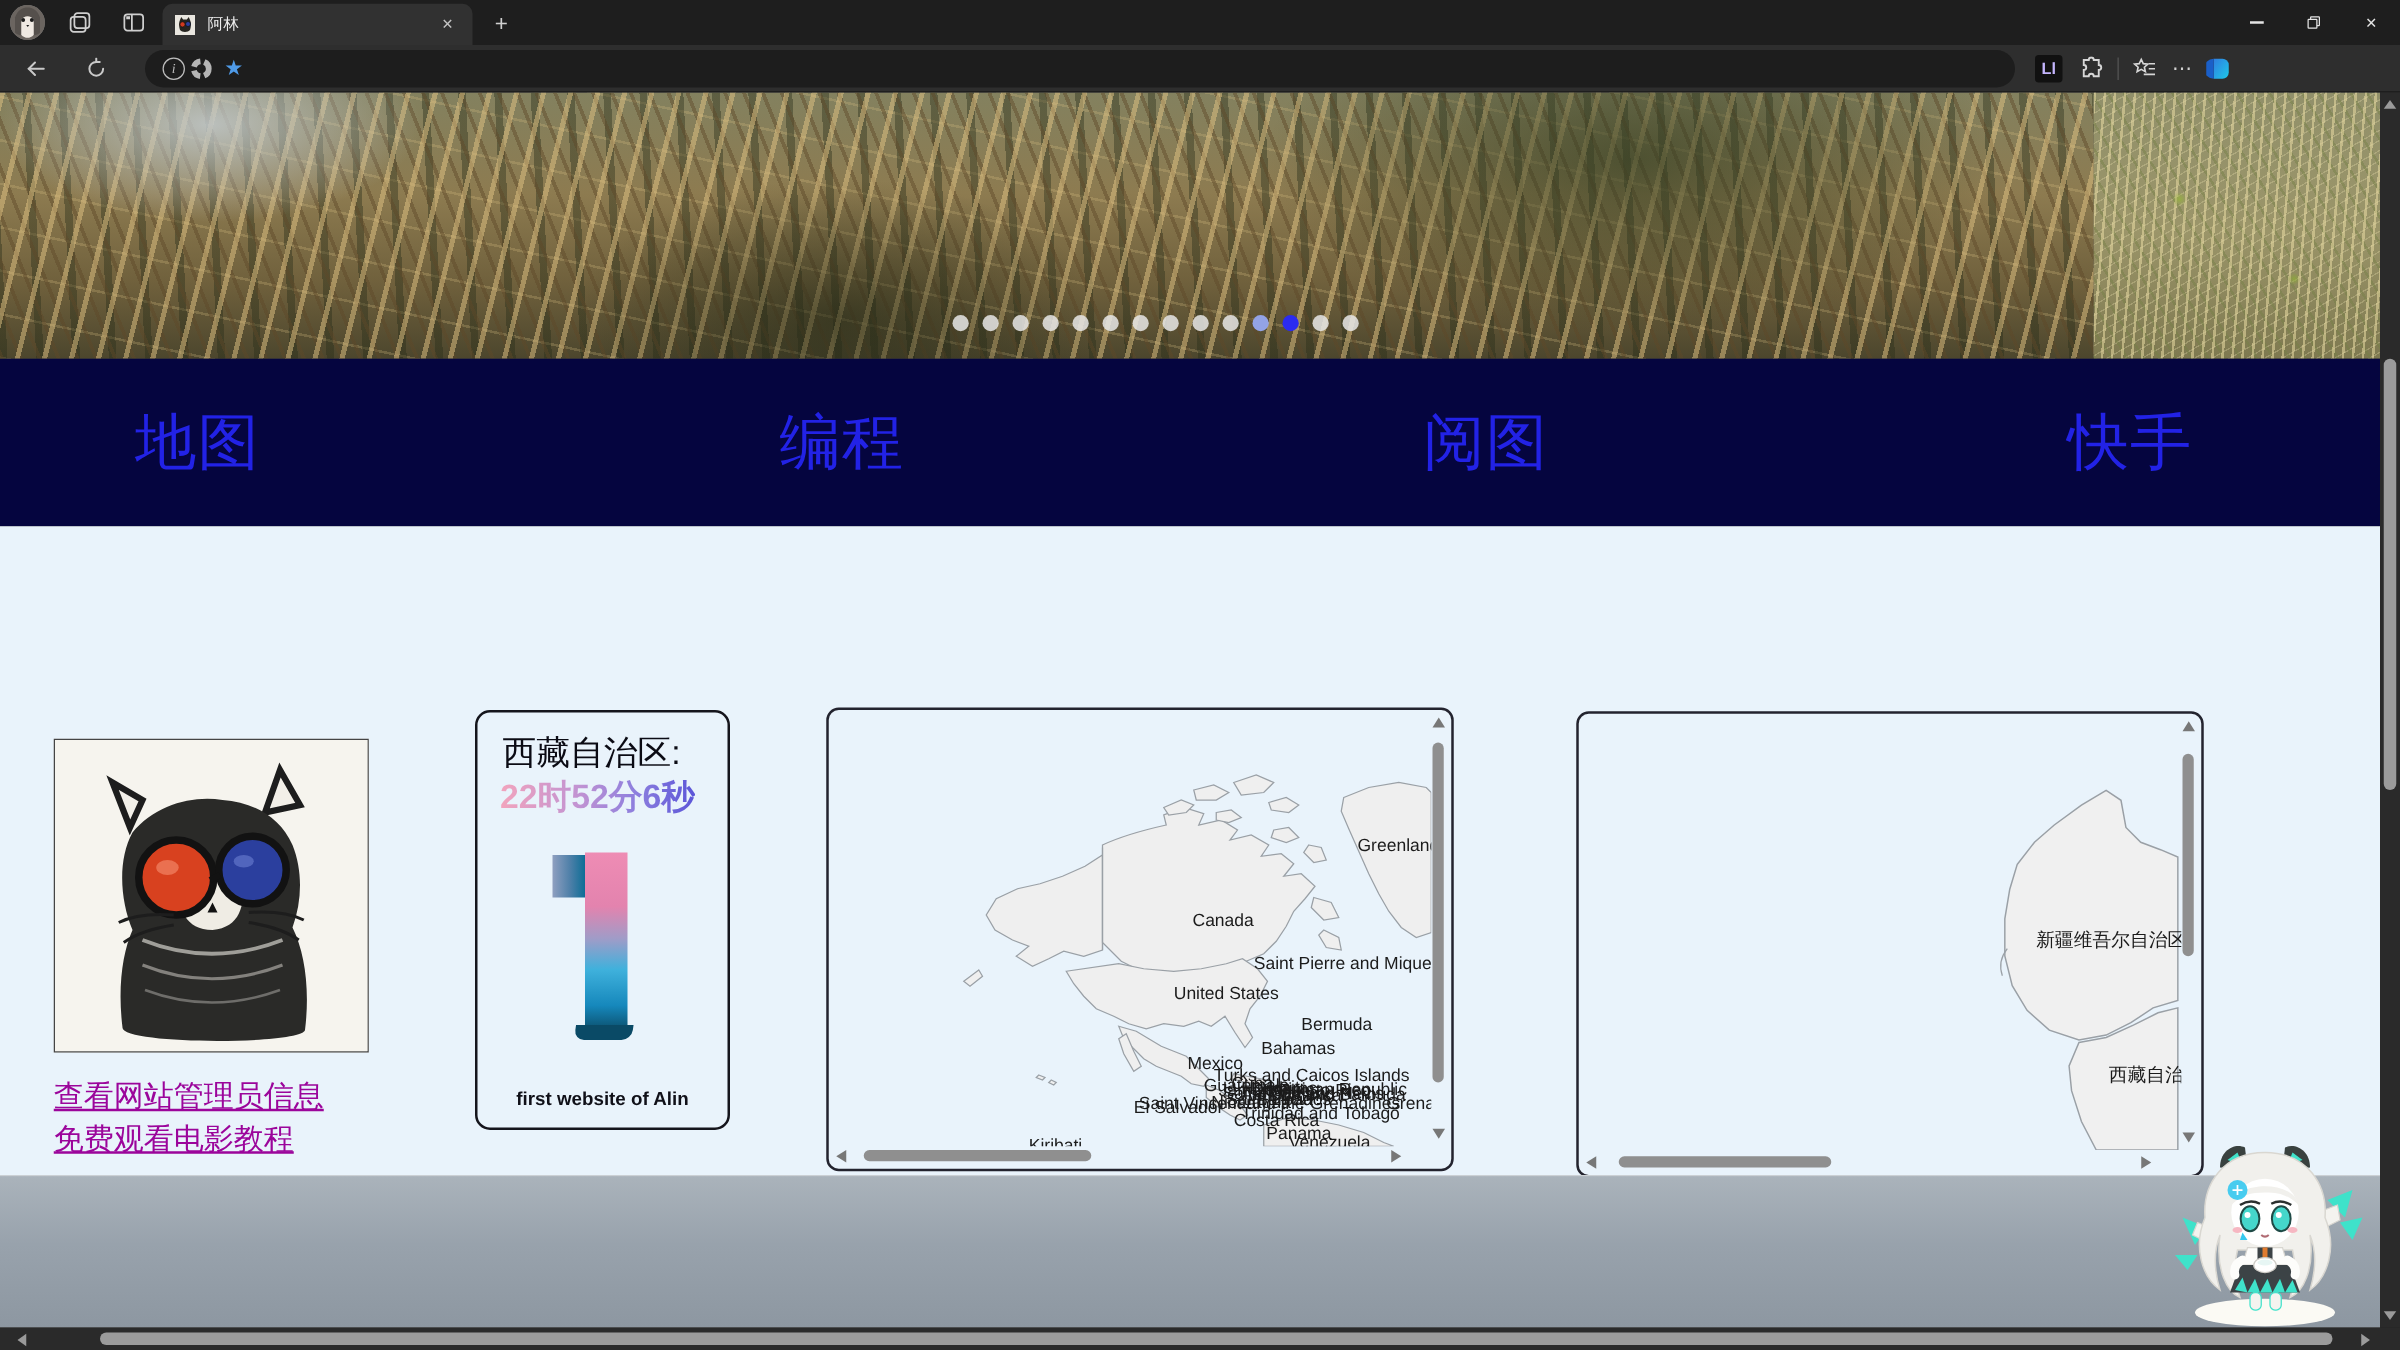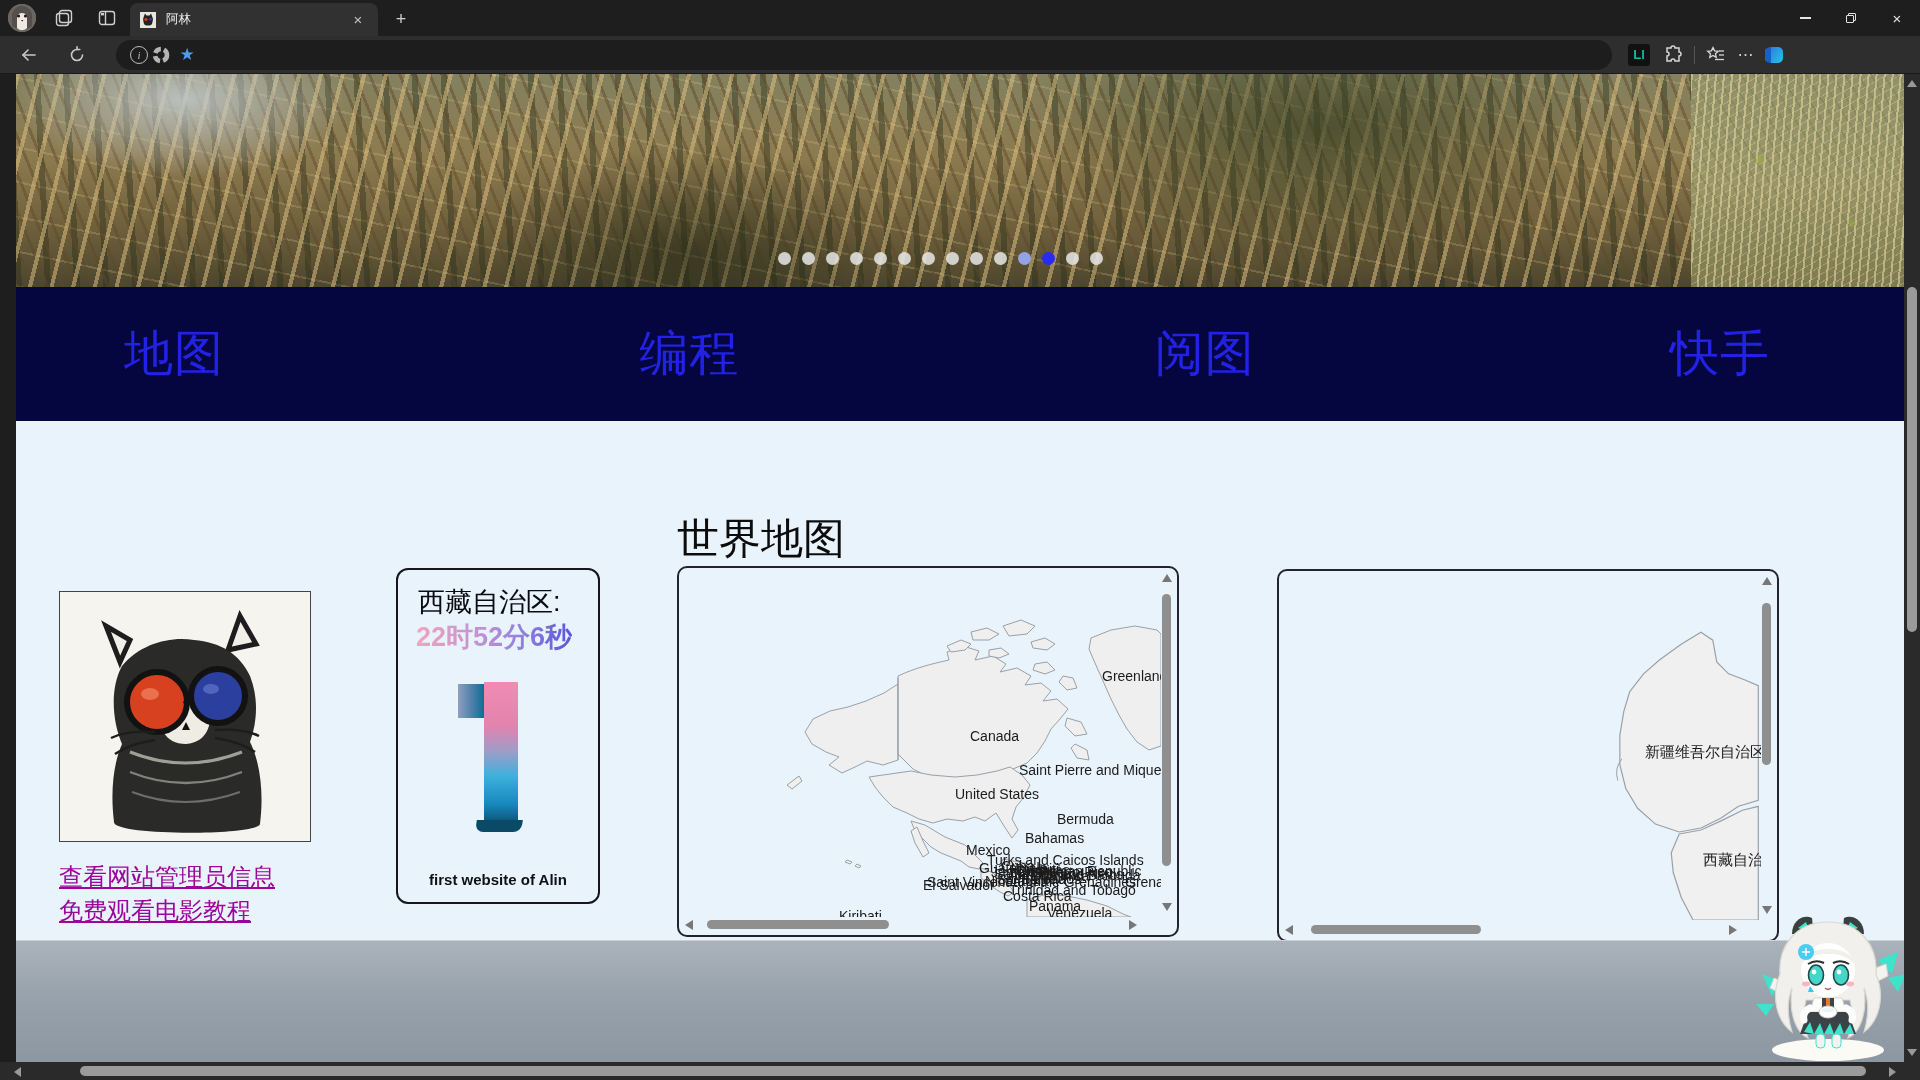--- a/index.html
+++ b/index.html
@@ -33,29 +33,29 @@
   .reload { margin-left:18px; }
   .urlpill { position:relative; margin-left:24px; width:1496px; height:30px; background:#1d1d1d; border-radius:16px;
              display:flex; align-items:center; padding:0 10px 0 14px; }
   .info-ico { width:18px; height:18px; border:1.4px solid #bdbdbd; border-radius:50%; color:#bdbdbd;
               font-size:11px; display:flex; align-items:center; justify-content:center; font-family:"Liberation Serif",serif; font-style:italic; }
   .urltext { margin-left:14px; font-size:14.5px; flex:1; white-space:nowrap; }
   .url-host { color:#f1f1f1; }
   .url-rest { color:#9c9c9c; }
   .pill-ico { width:26px; height:26px; display:flex; align-items:center; justify-content:center; }
   .star-filled { color:#4f9be8; font-size:17px; }
-  .ext-l { width:22px; height:22px; background:#111; color:#14b8a6; font-size:13px; font-weight:bold;
+  .ext-l { width:22px; height:22px; background:#111; color:#c4b5fd; font-size:13px; font-weight:bold;
            display:flex; align-items:center; justify-content:center; border-radius:3px; margin-left:16px; }
   .tb-right { display:flex; align-items:center; margin-left:8px; }
   .tb-ico { width:30px; height:30px; display:flex; align-items:center; justify-content:center; color:#d2d2d2; }
   .divider { width:1px; height:18px; background:#555; margin:0 6px; }
   .dots3 { color:#d2d2d2; font-size:16px; letter-spacing:1px; }
 
   
-  .page { position:absolute; left:16px; top:74px; width:1904px; height:996px; overflow:hidden; background:#404040; }
+  .page { position:absolute; left:0; top:74px; width:1904px; height:996px; overflow:hidden; background:#404040; }
 
   
   .banner { position:absolute; left:0; top:0; width:1904px; height:213px; overflow:hidden; }
   .photo1 { position:absolute; left:0; top:0; width:1675px; height:213px;
     background:
       radial-gradient(ellipse 260px 120px at 10% 12%, rgba(196,203,206,.85), transparent 65%),
       radial-gradient(ellipse 420px 200px at 78% 25%, rgba(52,62,34,.7), transparent 70%),
       radial-gradient(ellipse 300px 160px at 40% 85%, rgba(35,40,22,.6), transparent 70%),
       repeating-linear-gradient(104deg, rgba(226,196,132,.50) 0 4px, rgba(0,0,0,0) 4px 21px),
       repeating-linear-gradient(68deg, rgba(94,72,40,.45) 0 3px, rgba(0,0,0,0) 3px 14px),
@@ -308,21 +308,20 @@
         <div class="time-label">西藏自治区:</div>
         <div class="time-value">22时52分6秒</div>
         <div class="logo1">
           <div class="flag"></div>
             <div class="bar"></div>
             <div class="foot"></div>
         </div>
         <div class="time-caption">first website of Alin</div>
       </div>
 
-      <div class="map-title wm-title">世界地图</div>
       <div class="mapbox wm-box">
         <svg class="mapcanvas" viewBox="0 0 482 349">
           <g fill="#efefef" stroke="#9aa0a6" stroke-width="1">
 
             <path d="M219,116 L219,192 204,197 188,193 176,199 163,205 150,197 160,189 147,184 133,176 126,164 134,151 151,143 169,139 187,133 205,125 Z"></path>
             <path d="M120,208 l-12,9 5,4 10,-8 Z"></path>
 
             <path d="M219,186 L219,108 C236,100 252,96 270,92 L268,84 284,78 300,83 296,92 314,88 327,96 321,104 338,100 352,108 346,117 362,115 372,123 364,133 378,131 389,141 381,151 372,161 366,173 358,185 348,195 334,201 316,205 296,209 274,211 250,209 234,201 Z"></path>
 
             <path d="M268,78 l14,-6 10,4 -6,6 -14,2 Z"></path>

